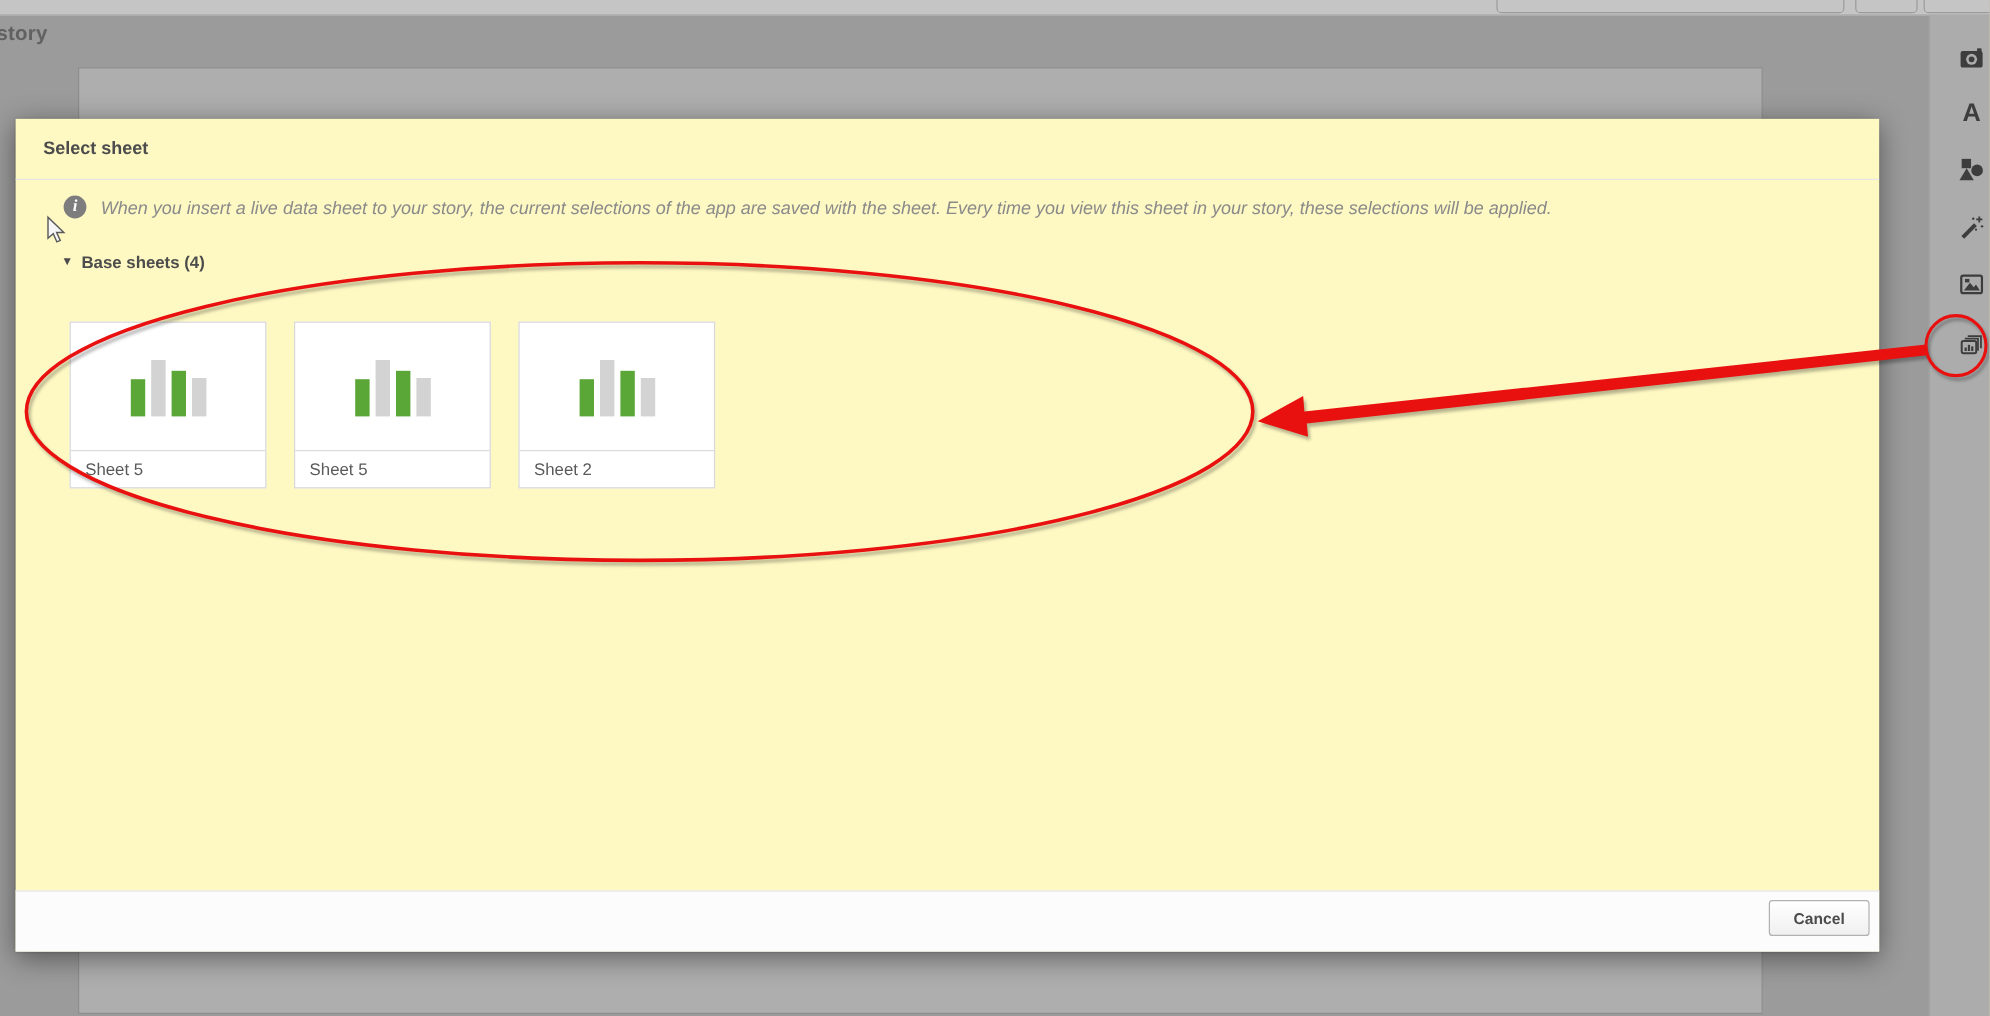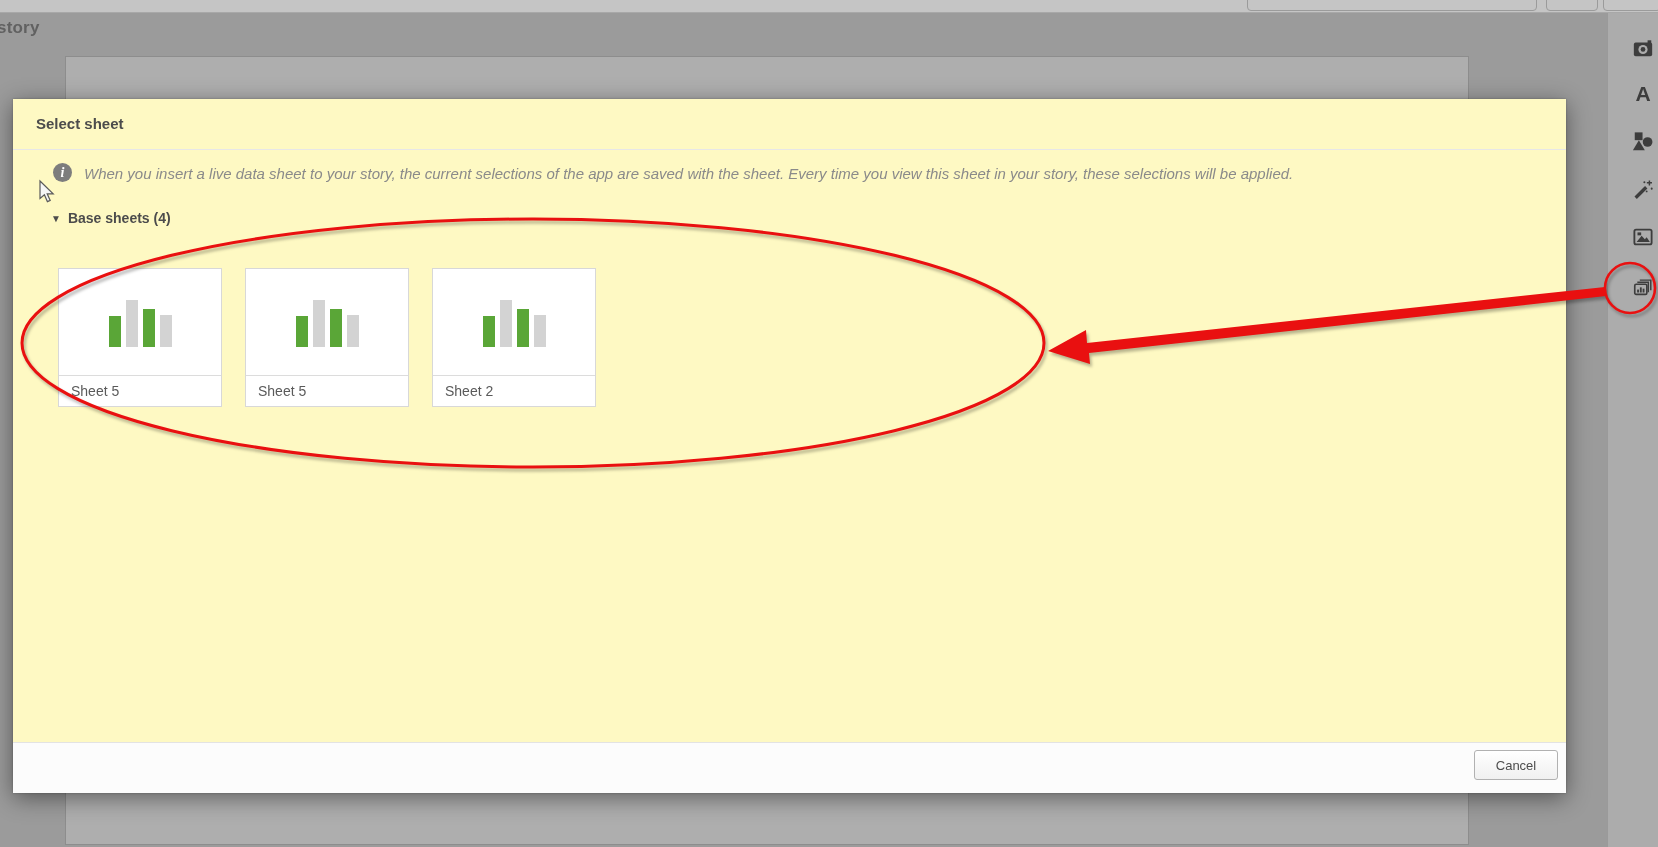--- a/index.html
+++ b/index.html
@@ -113,21 +113,21 @@
 
   .dialog-footer{
     position:absolute;left:0;bottom:0;right:0;height:51px;
     background:#fcfcfc;border-top:1px solid #e3e3e3;
   }
   .cancel-btn{
     position:absolute;right:8px;top:7px;width:84px;height:30px;
     border:1px solid #b1b1b1;border-radius:3px;
     background:linear-gradient(#ffffff,#f0f0f0);
     font-family:"Liberation Sans",sans-serif;
-    font-size:13px;font-weight:normal;color:#4c4c4c;cursor:pointer;
+    font-size:13px;font-weight:bold;color:#4c4c4c;cursor:pointer;
   }
 
   
   .annotation-overlay{
     position:absolute;left:0;top:0;width:1658px;height:847px;
     z-index:50;pointer-events:none;
   }
   .red-line{fill:none;stroke:var(--red);}
   .red-solid{fill:var(--red);stroke:none;}
 </style>

